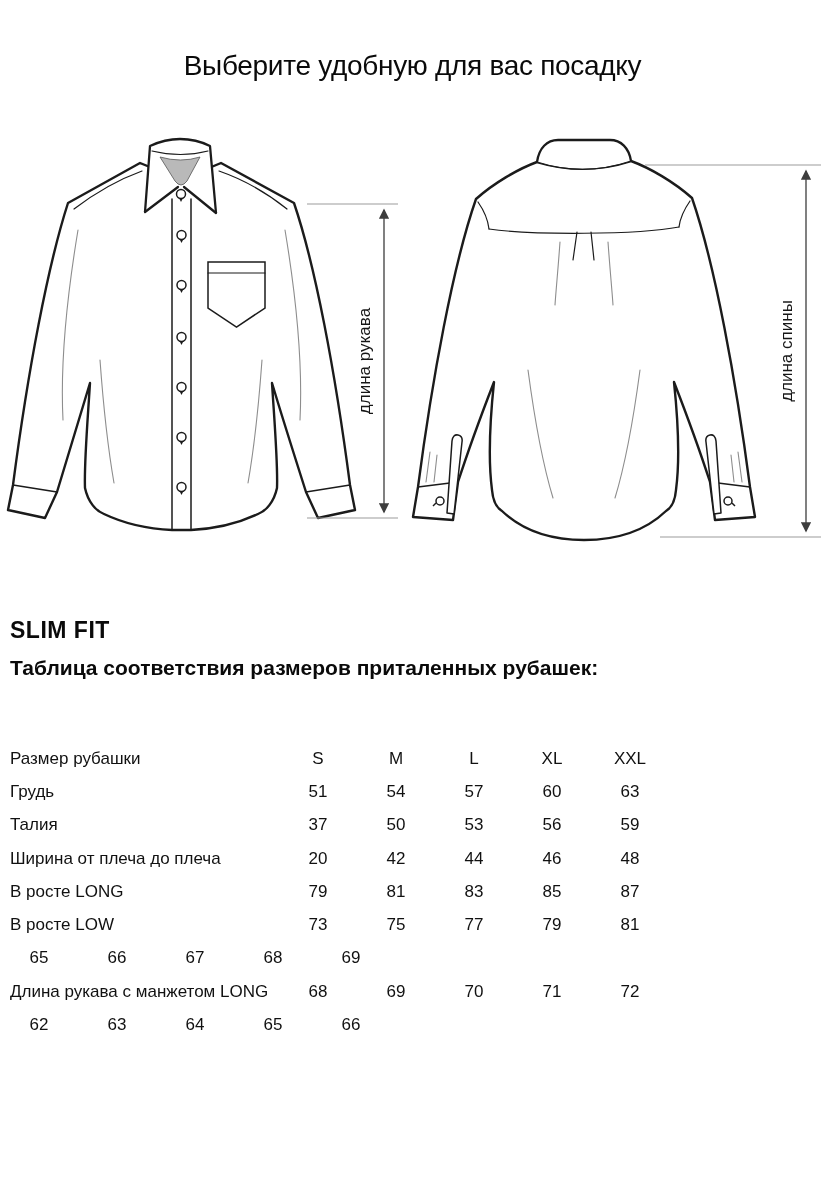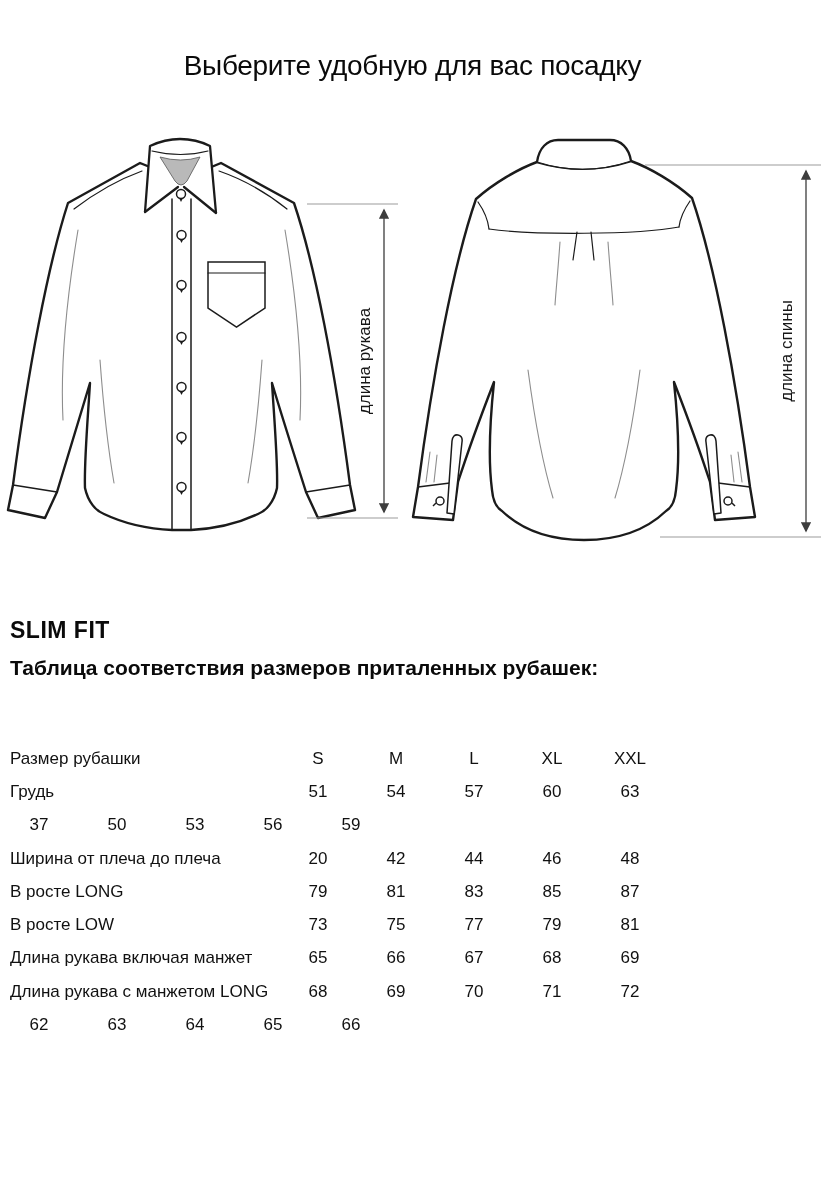--- a/index.html
+++ b/index.html
@@ -187,20 +187,21 @@
       </div>
       <div class="trow">
         <div class="tlabel">Грудь</div>
         <div class="tval">51</div>
         <div class="tval">54</div>
         <div class="tval">57</div>
         <div class="tval">60</div>
         <div class="tval">63</div>
       </div>
       <div class="trow">
+        <div class="tlabel">Талия</div>
         <div class="tval">37</div>
         <div class="tval">50</div>
         <div class="tval">53</div>
         <div class="tval">56</div>
         <div class="tval">59</div>
       </div>
       <div class="trow">
         <div class="tlabel">Ширина от плеча до плеча</div>
         <div class="tval">20</div>
         <div class="tval">42</div>
@@ -218,21 +219,20 @@
       </div>
       <div class="trow">
         <div class="tlabel">В росте LOW</div>
         <div class="tval">73</div>
         <div class="tval">75</div>
         <div class="tval">77</div>
         <div class="tval">79</div>
         <div class="tval">81</div>
       </div>
       <div class="trow">
-        <div class="tlabel">Длина рукава включая манжет</div>
         <div class="tval">65</div>
         <div class="tval">66</div>
         <div class="tval">67</div>
         <div class="tval">68</div>
         <div class="tval">69</div>
       </div>
       <div class="trow">
         <div class="tlabel">Длина рукава с манжетом LONG</div>
         <div class="tval">68</div>
         <div class="tval">69</div>

